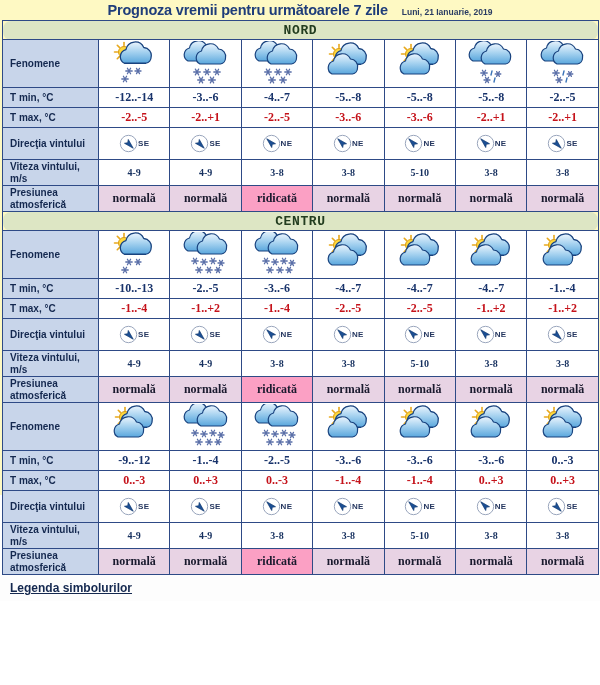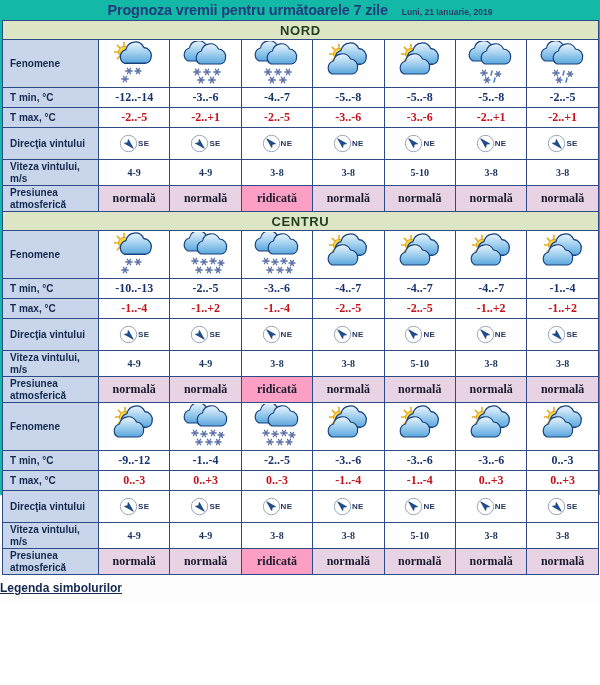--- a/index.html
+++ b/index.html
@@ -6,21 +6,21 @@
   html, body {
     margin: 0; padding: 0;
     width: 600px; height: 685px;
     background: #ffffff;
     font-family: "Liberation Sans", sans-serif;
     overflow: hidden;
   }
   #page {
     position: relative;
     width: 600px; height: 495px;
-    background: #14b8a6;
+    background: #fef9c3;
   }
 
   
   .titlebar {
     height: 20px;
     display: flex;
     align-items: center;
     justify-content: center;
     gap: 14px;
     padding: 0 6px;
@@ -72,22 +72,23 @@
     font-size: 11.5px;
   }
 
   
   .band td {
     background: #dde6c4;
     font-weight: bold;
     color: #233d1f;
     height: 19px;
     font-size: 13px;
-    font-family: Liberation Sans, sans-serif;
+    font-family: Liberation Mono, monospace;
     letter-spacing: 0.6px;
+    border-radius: 8px;
   }
 
   
   td.rlabel {
     background: #c8d5ea;
     text-align: left;
     padding-left: 7px;
     font-weight: bold;
     font-size: 10px;
     color: #14284f;
@@ -156,21 +157,21 @@
     width: 7px;
     white-space: nowrap;
   }
 
   
   .footer {
     position: relative;
     height: 26px;
     display: flex;
     align-items: center;
-    padding: 0 0;
+    padding: 0 10px;
     background: #fdfdfd;
   }
   .legend-link {
     font-size: 12px;
     font-weight: bold;
     color: #14284f;
     text-decoration: underline;
   }
   .footer-note {
     position: absolute;

